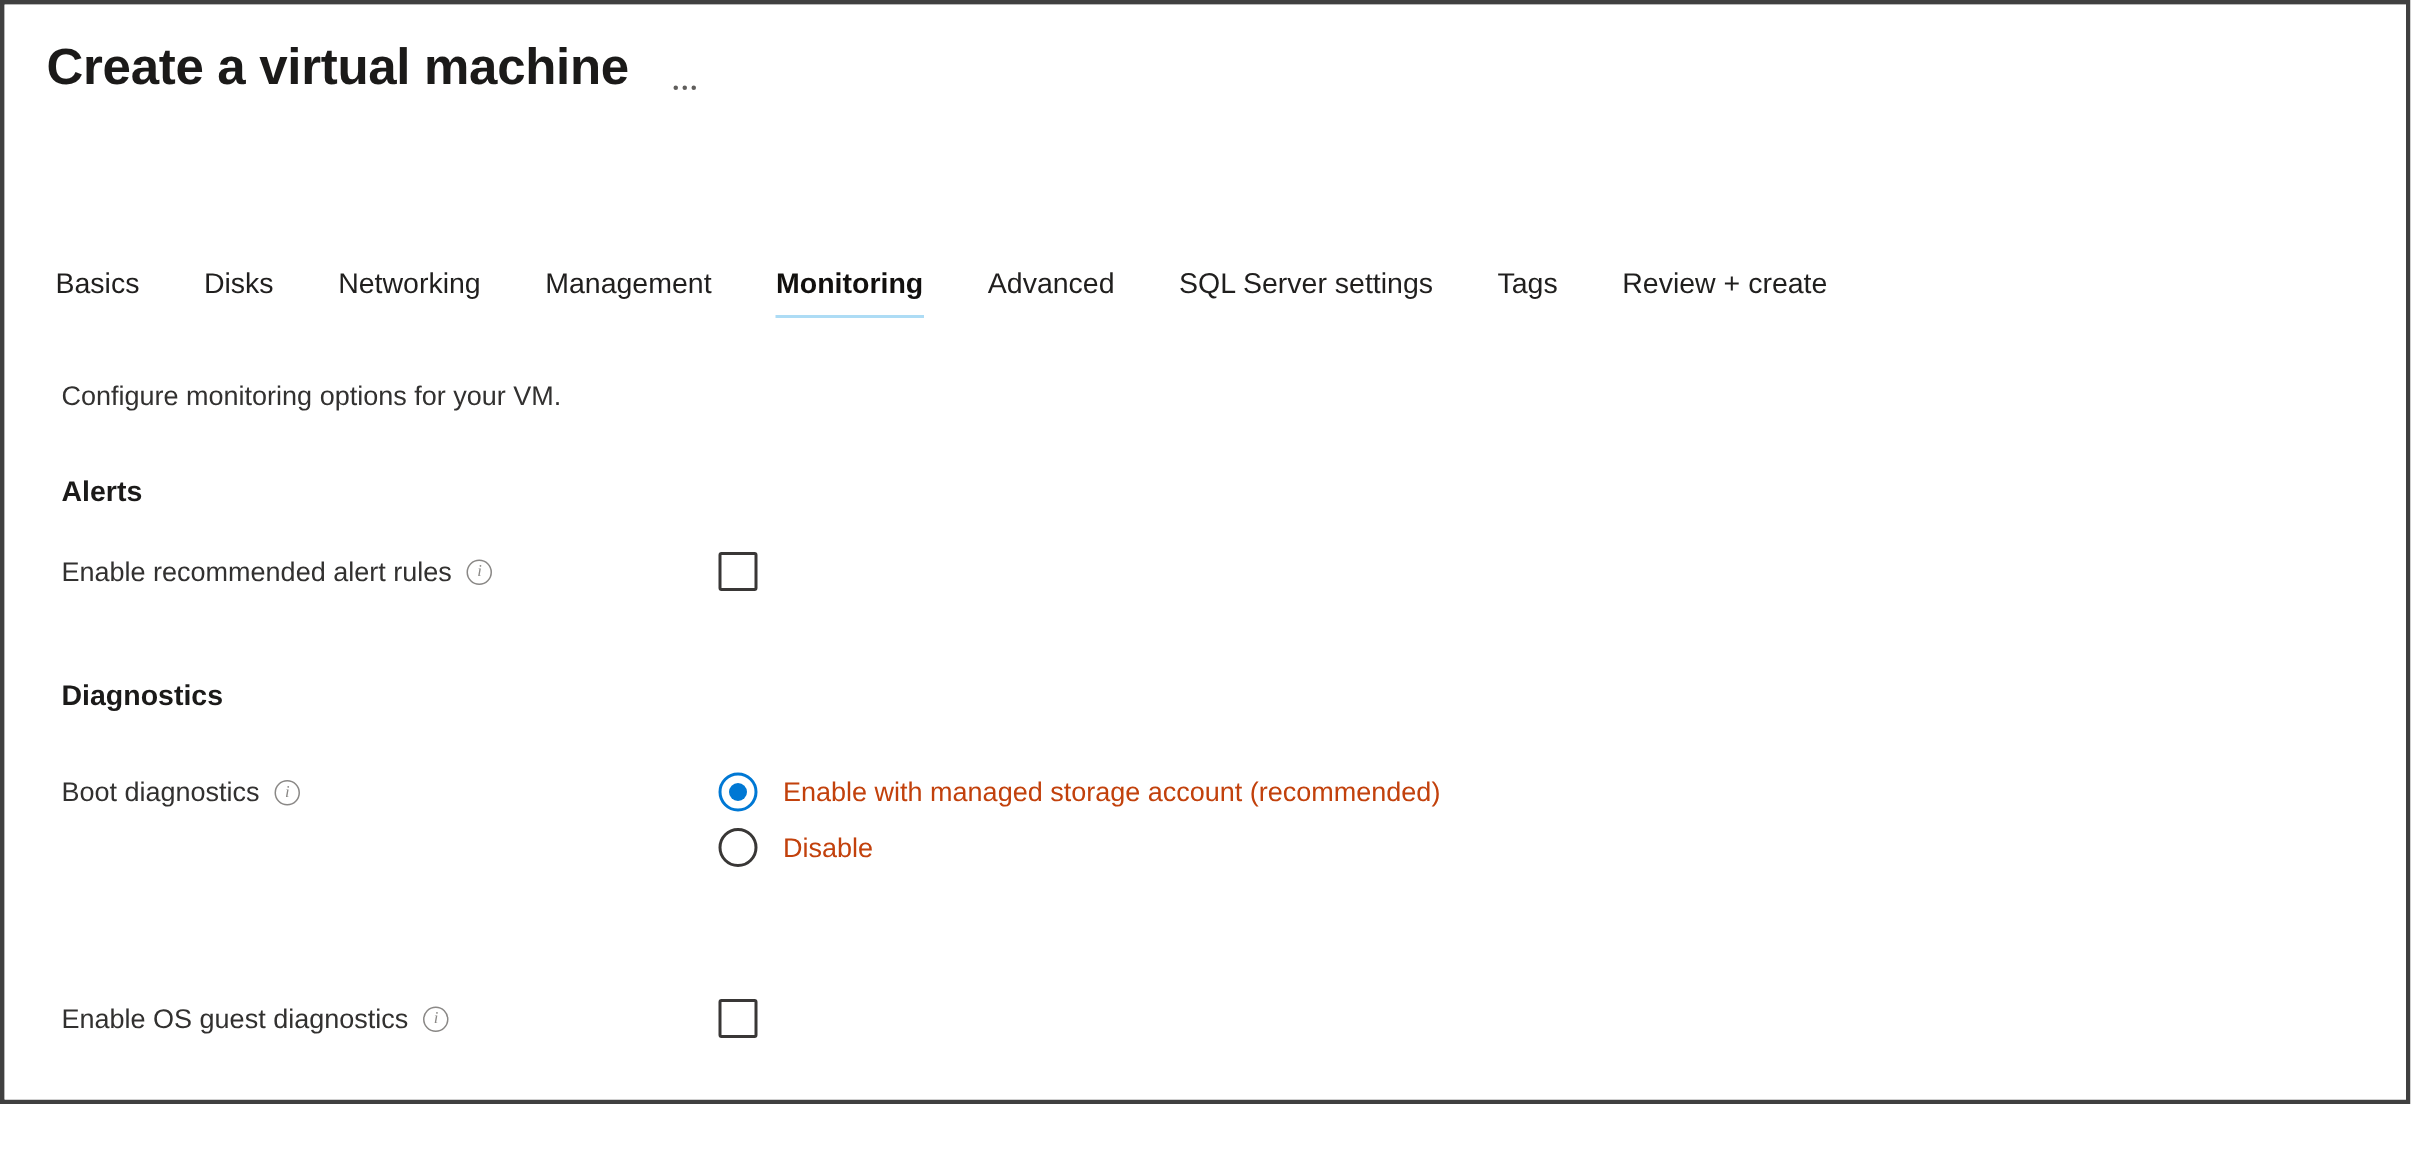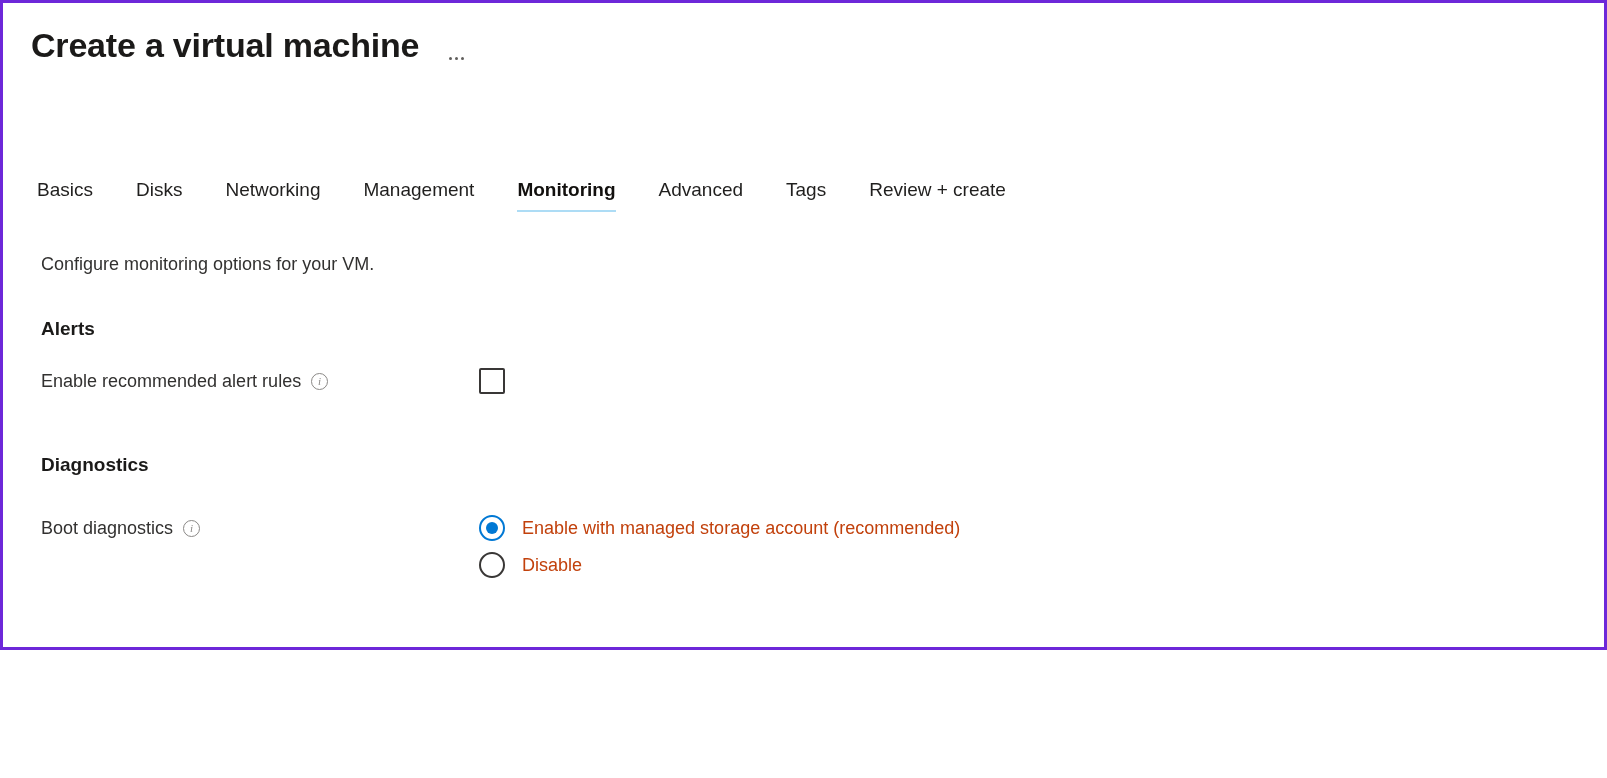--- a/index.html
+++ b/index.html
@@ -6,24 +6,24 @@
     margin: 0;
     padding: 0;
     background: #ffffff;
   }
   body {
     font-family: "Liberation Sans", sans-serif;
   }
   .page {
     position: relative;
     width: 1607px;
-    height: 650px;
-    box-sizing: border-box;
-    background: #ffffff;
-    border: 3px solid #6d28d9;
+    height: 736px;
+    box-sizing: border-box;
+    background: #ffffff;
+    border: 3px solid #404040;
     overflow: hidden;
   }
   .inner {
     position: absolute;
     left: 0; top: 0;
     width: 1601px;
     height: 772px;
     background: #ffffff;
   }
 
@@ -228,20 +228,21 @@
       </div>
     </div>
 
     <div class="tabs">
       <div class="tab">Basics</div>
       <div class="tab">Disks</div>
       <div class="tab">Networking</div>
       <div class="tab">Management</div>
       <div class="tab active">Monitoring</div>
       <div class="tab">Advanced</div>
+      <div class="tab">SQL Server settings</div>
       <div class="tab">Tags</div>
       <div class="tab">Review + create</div>
     </div>
 
     <div class="subtitle">Configure monitoring options for your VM.</div>
 
     <div class="section-heading" id="heading-alerts">Alerts</div>
 
     <div class="field-row" id="row-alert-rules">
       <div class="field-label">
@@ -265,19 +266,20 @@
         </div>
         <div class="radio-option">
           <span class="radio"></span>
           <span class="radio-label">Disable</span>
         </div>
       </div>
     </div>
 
     <div class="field-row" id="row-os-guest">
       <div class="field-label">
+        <span class="lbl">Enable OS guest diagnostics</span>
         <span class="info-icon">i</span>
       </div>
       <div class="checkbox"></div>
     </div>
 
   </div>
 </div>
 
 </body></html>

